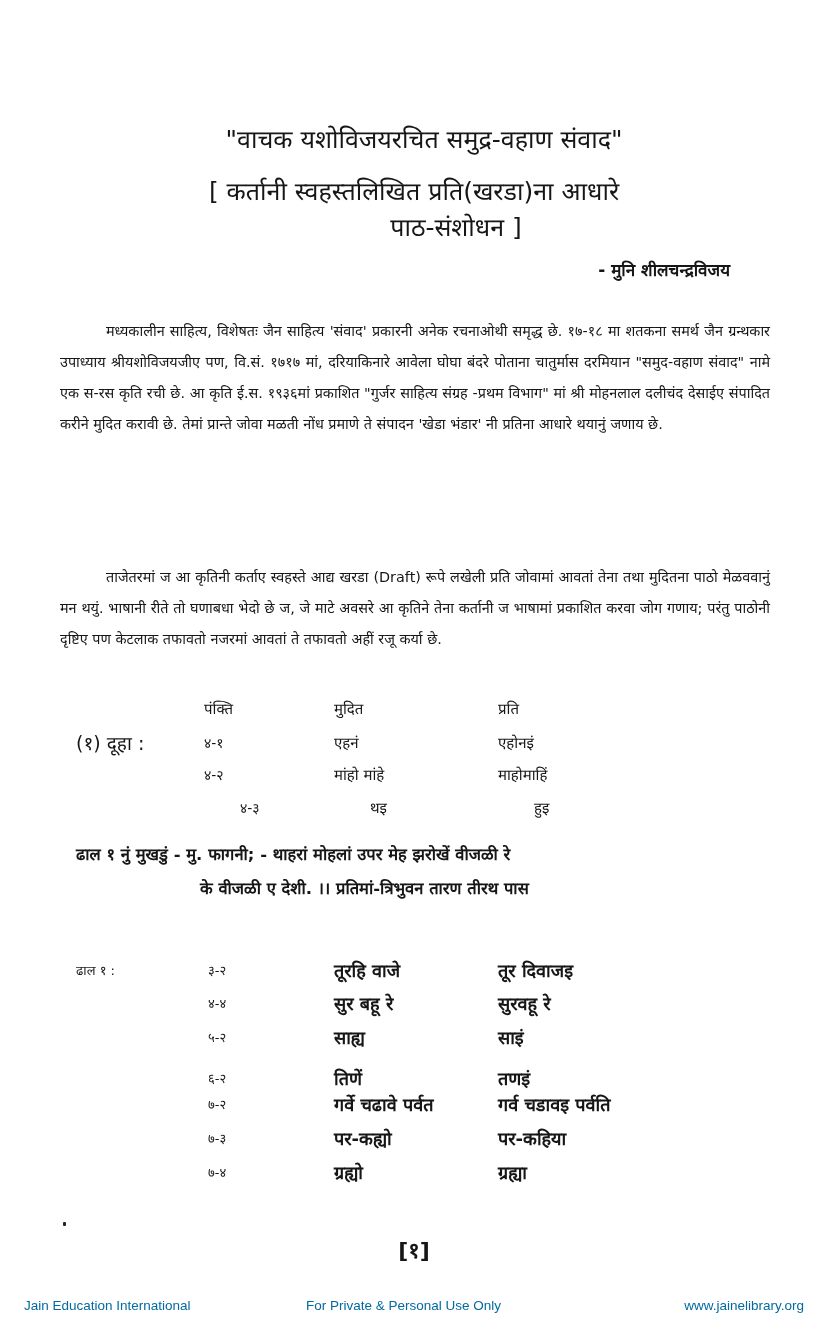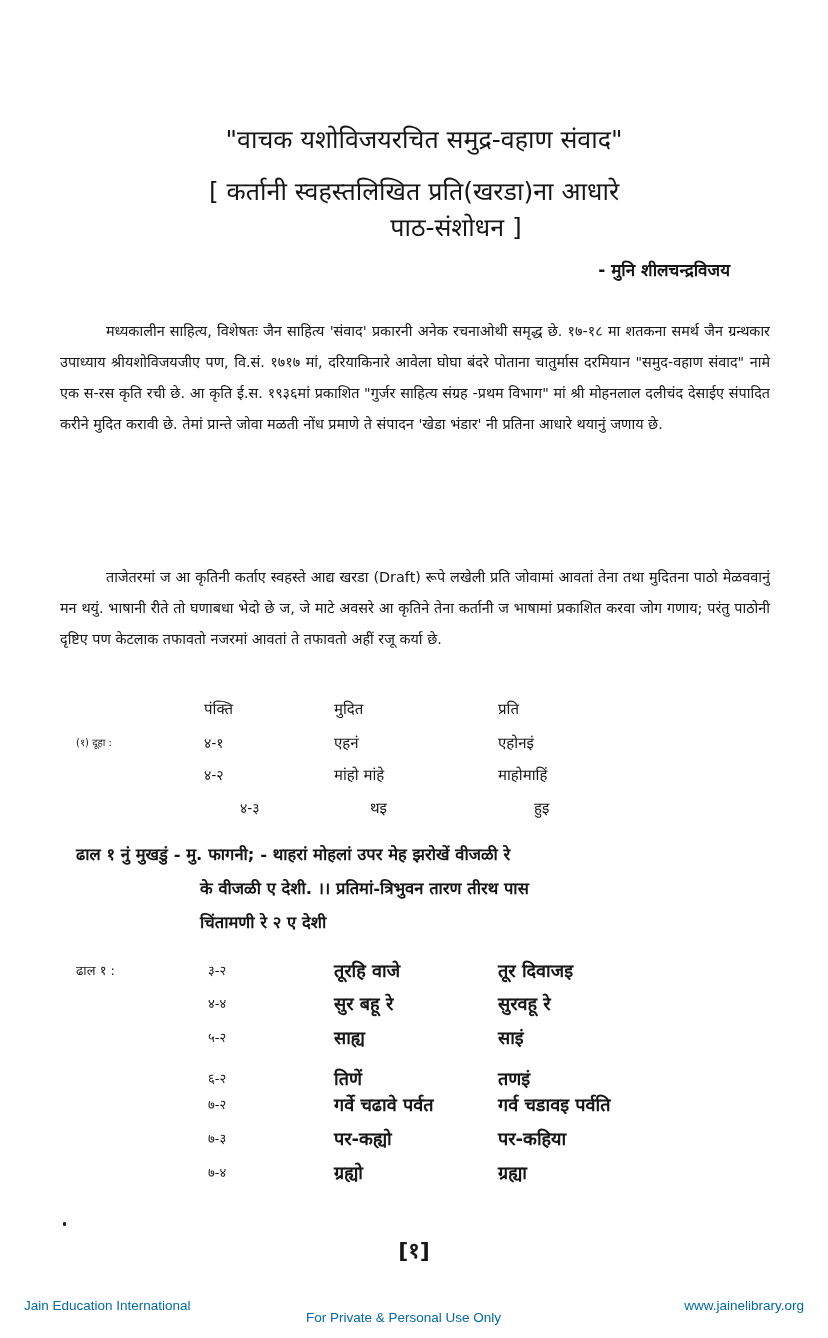--- a/index.html
+++ b/index.html
@@ -8,34 +8,34 @@
     .title { position: absolute; left: 0; width: 828px; text-align: center; font-size: 25px; line-height: 44px; }
     #t1 { top: 118px; left: 10px; }
     #t2 { top: 170px; left: 0px; }
     #t3 { top: 206px; left: 0px; margin-left: 42px; }
     .author { position: absolute; top: 258px; right: 98px; font-size: 17px; font-weight: bold; }
     .para { position: absolute; left: 60px; width: 710px; font-size: 14.4px; line-height: 31px;
             text-align: justify; text-indent: 46px; }
     #p1 { top: 316px; }
     #p2 { top: 562px; }
     .row { position: absolute; font-size: 15px; height: 30px; line-height: 30px; }
-    .c-label { position: absolute; left: 76px; font-size: 10px; }
+    .c-label { position: absolute; left: 76px; font-size: 19px; }
     .c-line { position: absolute; left: 204px; font-size: 14px; }
     .c-m { position: absolute; left: 334px; }
     .c-p { position: absolute; left: 498px; }
     .t1row { font-size: 15px; }
     .t2row { font-size: 18px; font-weight: bold; }
     .t2row .c-line { font-size: 13px; font-weight: normal; left: 208px; }
     .t2row .c-label { font-size: 13px; font-weight: normal; }
     .note { position: absolute; left: 76px; width: 660px; font-size: 16.5px; font-weight: bold; line-height: 34px; }
     .note .indent { display: block; padding-left: 124px; }
     .page-num { position: absolute; top: 1234px; left: 0; width: 828px; text-align: center; font-size: 22px; font-weight: bold; }
     .footer { position: absolute; top: 1298px; font-family: "Liberation Sans", sans-serif; font-size: 13.5px; color: #0369a1; }
     #f1 { left: 24px; }
-    #f2 { left: 306px; margin-top: 12px; }
+    #f2 { left: 306px; }
     #f3 { right: 24px; }
     .speck { position: absolute; width: 3px; height: 4px; background: #222; border-radius: 1px; }
   </style>
 </head>
 <body>
 
 <div>
 
   <div id="t1" class="title">"वाचक यशोविजयरचित समुद्र-वहाण संवाद"</div>
   <div id="t2" class="title">[ कर्तानी स्वहस्तलिखित प्रति(खरडा)ना आधारे</div>
@@ -65,21 +65,20 @@
     <div class="row t1row" style="top:793px; left:0; width:828px;margin-left:36px;">
       <span class="c-line">४-३</span>
       <span class="c-m">थइ</span>
       <span class="c-p">हुइ</span>
     </div>
   </div>
 
   <div class="note" style="top:838px;">
     <span>ढाल १ नुं मुखडुं - मु. फागनी; - थाहरां मोहलां उपर मेह झरोखें वीजळी रे</span>
     <span class="indent">के वीजळी ए देशी. ।। प्रतिमां-त्रिभुवन तारण तीरथ पास</span>
-    <span class="indent">चिंतामणी रे २ ए देशी</span>
   </div>
 
   <div>
     <div class="row t2row" style="top:956px; left:0; width:828px;">
       <span class="c-label">ढाल १ :</span>
       <span class="c-line">३-२</span>
       <span class="c-m">तूरहि वाजे</span>
       <span class="c-p">तूर दिवाजइ</span>
     </div>
     <div class="row t2row" style="top:989px; left:0; width:828px;">

